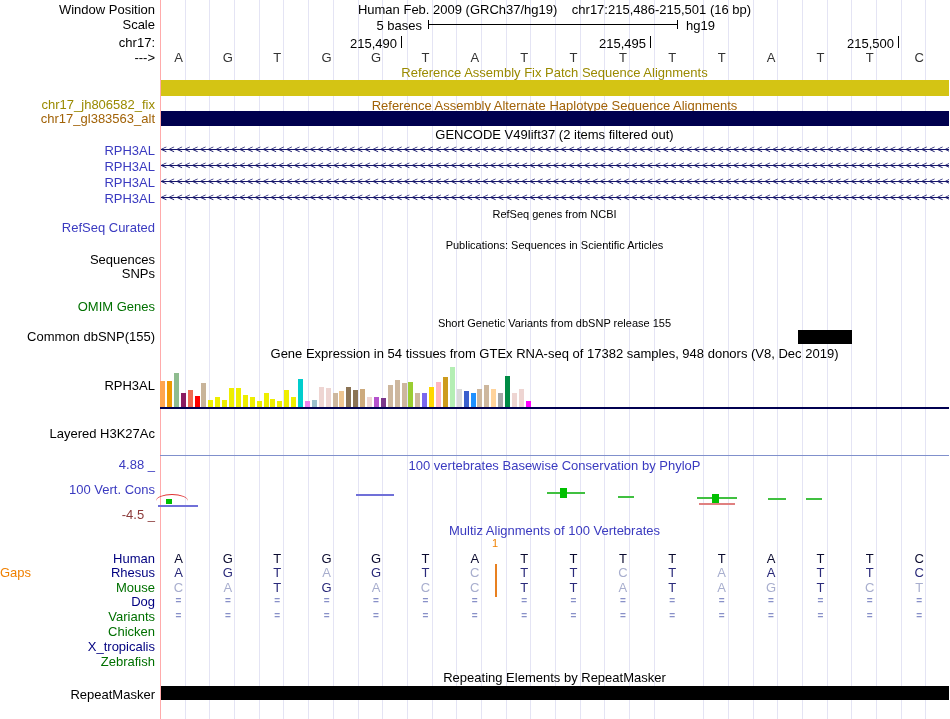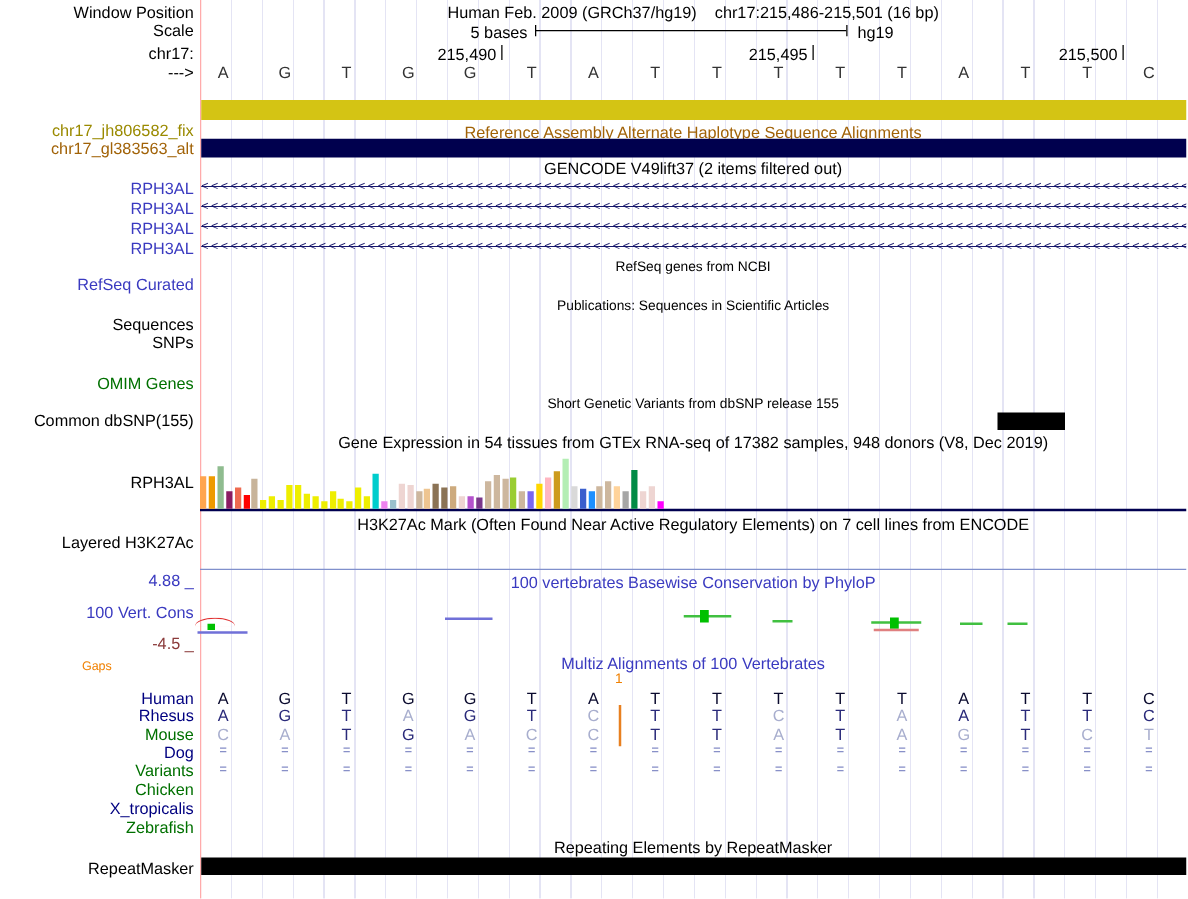--- a/index.html
+++ b/index.html
@@ -30,20 +30,21 @@
   <div class="lbl" style="top:18px">Scale</div>
   <div class="abs" style="left:302px;top:18px;width:120px;text-align:right;font-size:13px">5 bases</div>
   <div class="abs" style="left:428px;top:24px;width:249px;height:1px;background:#000"></div>
   <div class="abs" style="left:428px;top:20px;width:1px;height:9px;background:#000"></div>
   <div class="abs" style="left:677px;top:20px;width:1px;height:9px;background:#000"></div>
   <div class="abs" style="left:686px;top:18px;font-size:13px">hg19</div>
 
   <div class="lbl" style="top:36px">chr17:</div>
   <div class="lbl" style="top:51px">---&gt;</div>
 
+  <div class="ttl olive" style="top:66px">Reference Assembly Fix Patch Sequence Alignments</div>
   <div class="abs" style="left:161px;top:80px;width:788px;height:16px;background:#D4C414"></div>
   <div class="lbl olive" style="top:98px">chr17_jh806582_fix</div>
 
   <div class="ttl navy" style="top:99px">Reference Assembly Alternate Haplotype Sequence Alignments</div>
   <div class="abs" style="left:161px;top:111px;width:788px;height:15px;background:#00004E"></div>
   <div class="lbl navy" style="top:112px">chr17_gl383563_alt</div>
 
   <div class="ttl" style="top:128px">GENCODE V49lift37 (2 items filtered out)</div>
 
   <div class="ttl small" style="top:208px">RefSeq genes from NCBI</div>
@@ -54,21 +55,20 @@
 
   <div class="lbl green" style="top:300px">OMIM Genes</div>
   <div class="ttl small" style="top:317px">Short Genetic Variants from dbSNP release 155</div>
   <div class="lbl" style="top:330px">Common dbSNP(155)</div>
   <div class="abs" style="left:798px;top:330px;width:54px;height:14px;background:#000"></div>
 
   <div class="ttl" style="top:347px">Gene Expression in 54 tissues from GTEx RNA-seq of 17382 samples, 948 donors (V8, Dec 2019)</div>
   <div class="lbl" style="top:379px">RPH3AL</div>
   <div class="abs" style="left:160px;top:407px;width:789px;height:2px;background:#000050"></div>
 
-  <div class="ttl" style="top:413px">H3K27Ac Mark (Often Found Near Active Regulatory Elements) on 7 cell lines from ENCODE</div>
   <div class="lbl" style="top:427px">Layered H3K27Ac</div>
   <div class="abs" style="left:160px;top:455px;width:789px;height:1px;background:#8090CC"></div>
 
   <div class="ttl blue" style="top:459px">100 vertebrates Basewise Conservation by PhyloP</div>
   <div class="lbl blue" style="top:458px">4.88 _</div>
   <div class="lbl blue" style="top:483px">100 Vert. Cons</div>
   <div class="lbl darkred" style="top:508px">-4.5 _</div>
 
   <div class="ttl blue" style="top:524px">Multiz Alignments of 100 Vertebrates</div>
   <div class="abs orange" style="left:487px;top:537px;width:16px;text-align:center;font-size:11px">1</div>
@@ -166,21 +166,21 @@
     <div style="position: absolute; left: 166px; top: 499px; width: 6px; height: 5px; background: rgb(0, 192, 0);"></div>
     <div style="position: absolute; left: 356px; top: 494px; width: 38px; height: 1.5px; background: rgb(112, 112, 216);"></div>
     <div style="position: absolute; left: 547px; top: 492px; width: 38px; height: 1.5px; background: rgb(64, 192, 64);"></div>
     <div style="position: absolute; left: 560px; top: 488px; width: 7px; height: 10px; background: rgb(0, 192, 0);"></div>
     <div style="position: absolute; left: 618px; top: 496px; width: 16px; height: 1.5px; background: rgb(64, 192, 64);"></div>
     <div style="position: absolute; left: 697px; top: 497px; width: 40px; height: 1.5px; background: rgb(64, 192, 64);"></div>
     <div style="position: absolute; left: 712px; top: 494px; width: 7px; height: 9px; background: rgb(0, 192, 0);"></div>
     <div style="position: absolute; left: 699px; top: 503px; width: 36px; height: 1.5px; background: rgb(224, 128, 128);"></div>
     <div style="position: absolute; left: 768px; top: 498px; width: 18px; height: 1.5px; background: rgb(64, 192, 64);"></div>
     <div style="position: absolute; left: 806px; top: 498px; width: 16px; height: 1.5px; background: rgb(64, 192, 64);"></div>
-    <div style="position: absolute; left: 0px; top: 528px; width: 155px; text-align: center; font-size: 10px; color: rgb(240, 128, 0);">Gaps</div>
+    <div style="position: absolute; left: 0px; top: 565px; width: 155px; text-align: left; font-size: 13px; color: rgb(240, 128, 0);">Gaps</div>
     <div style="position: absolute; left: 0px; top: 551px; width: 155px; text-align: right; font-size: 13px; color: rgb(0, 0, 128);">Human</div>
     <div style="position: absolute; left: 169.5px; top: 551px; width: 18px; text-align: center; font-size: 13px; color: rgb(10, 10, 46);">A</div>
     <div style="position: absolute; left: 218.875px; top: 551px; width: 18px; text-align: center; font-size: 13px; color: rgb(10, 10, 46);">G</div>
     <div style="position: absolute; left: 268.25px; top: 551px; width: 18px; text-align: center; font-size: 13px; color: rgb(10, 10, 46);">T</div>
     <div style="position: absolute; left: 317.625px; top: 551px; width: 18px; text-align: center; font-size: 13px; color: rgb(10, 10, 46);">G</div>
     <div style="position: absolute; left: 367px; top: 551px; width: 18px; text-align: center; font-size: 13px; color: rgb(10, 10, 46);">G</div>
     <div style="position: absolute; left: 416.375px; top: 551px; width: 18px; text-align: center; font-size: 13px; color: rgb(10, 10, 46);">T</div>
     <div style="position: absolute; left: 465.75px; top: 551px; width: 18px; text-align: center; font-size: 13px; color: rgb(10, 10, 46);">A</div>
     <div style="position: absolute; left: 515.125px; top: 551px; width: 18px; text-align: center; font-size: 13px; color: rgb(10, 10, 46);">T</div>
     <div style="position: absolute; left: 564.5px; top: 551px; width: 18px; text-align: center; font-size: 13px; color: rgb(10, 10, 46);">T</div>

